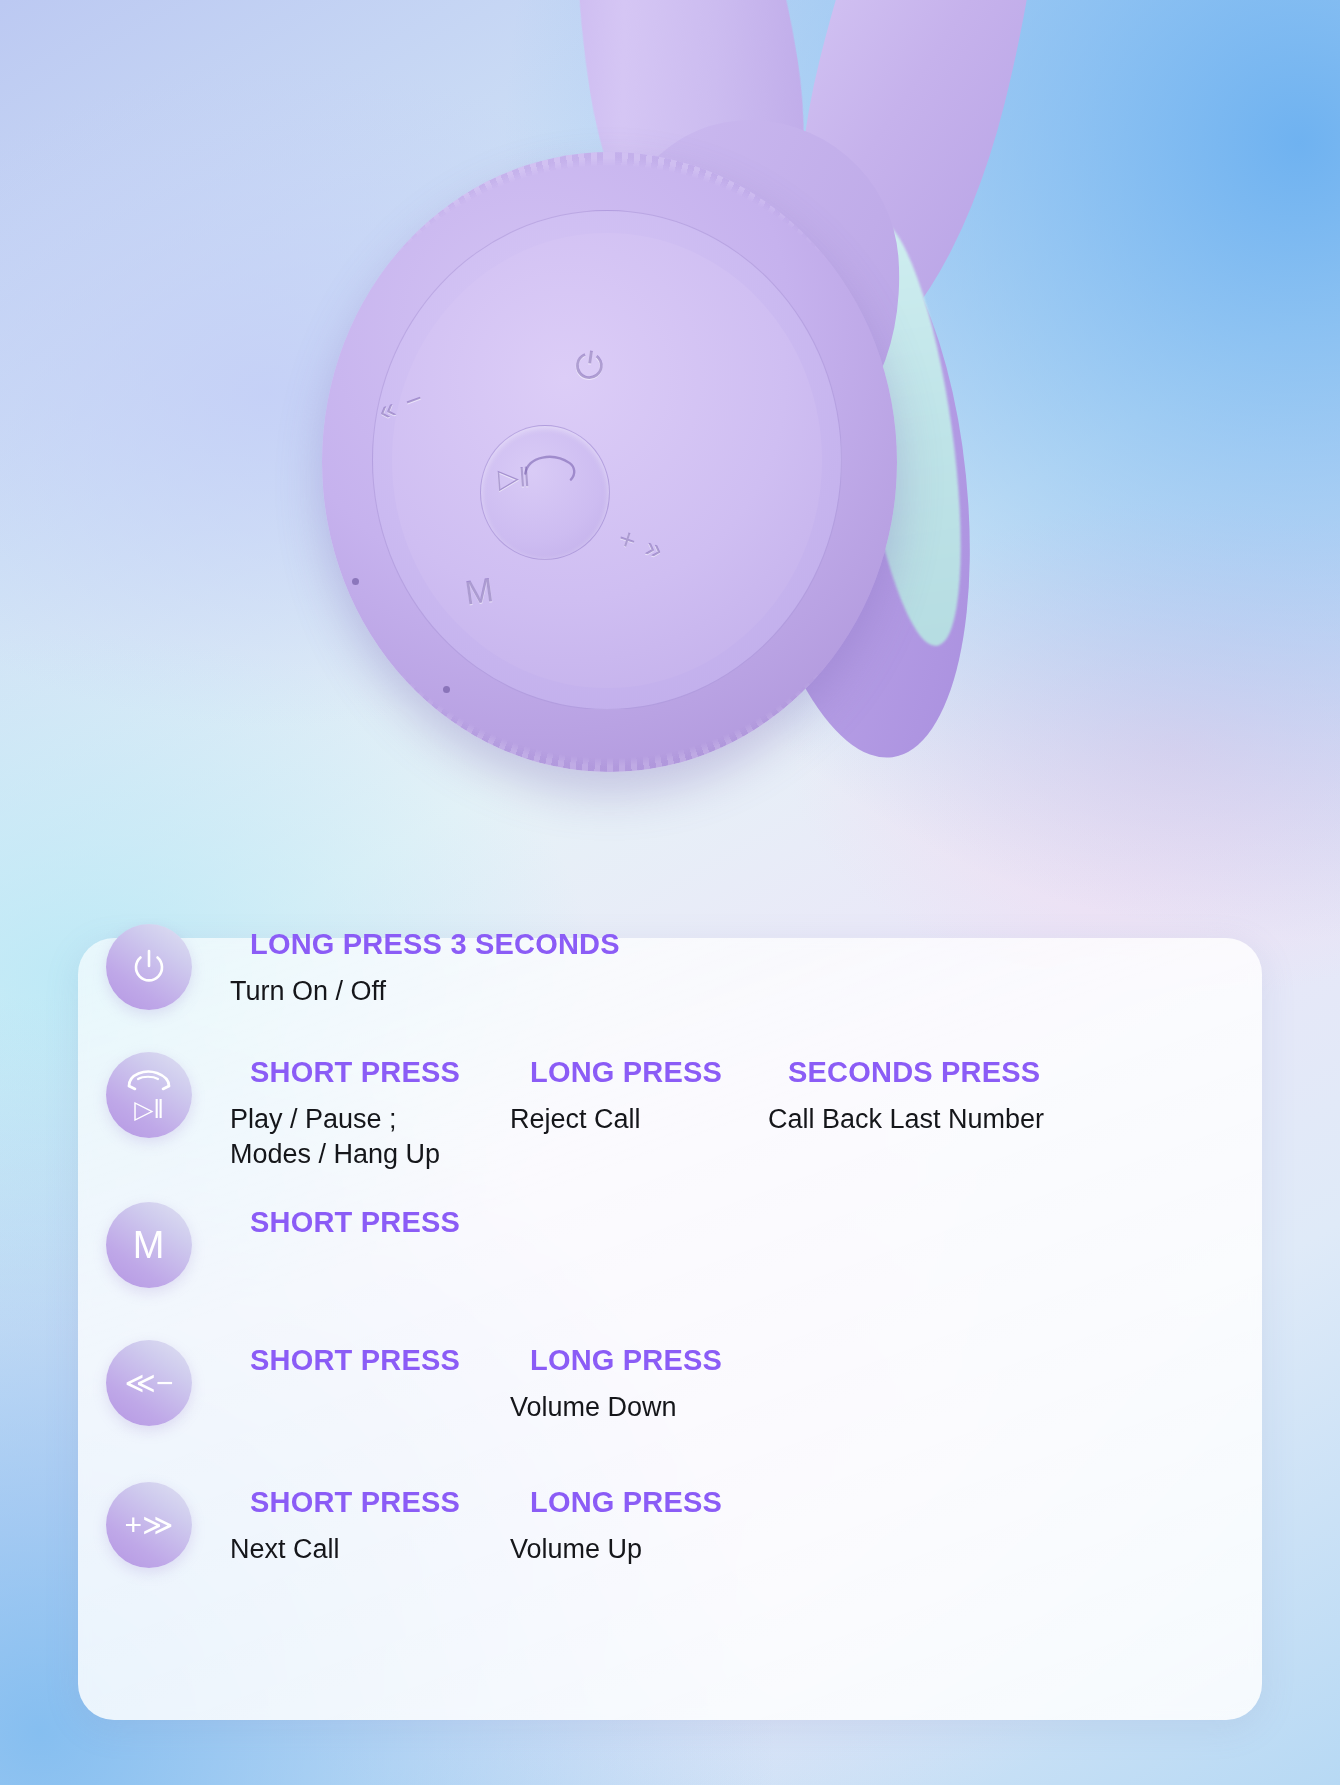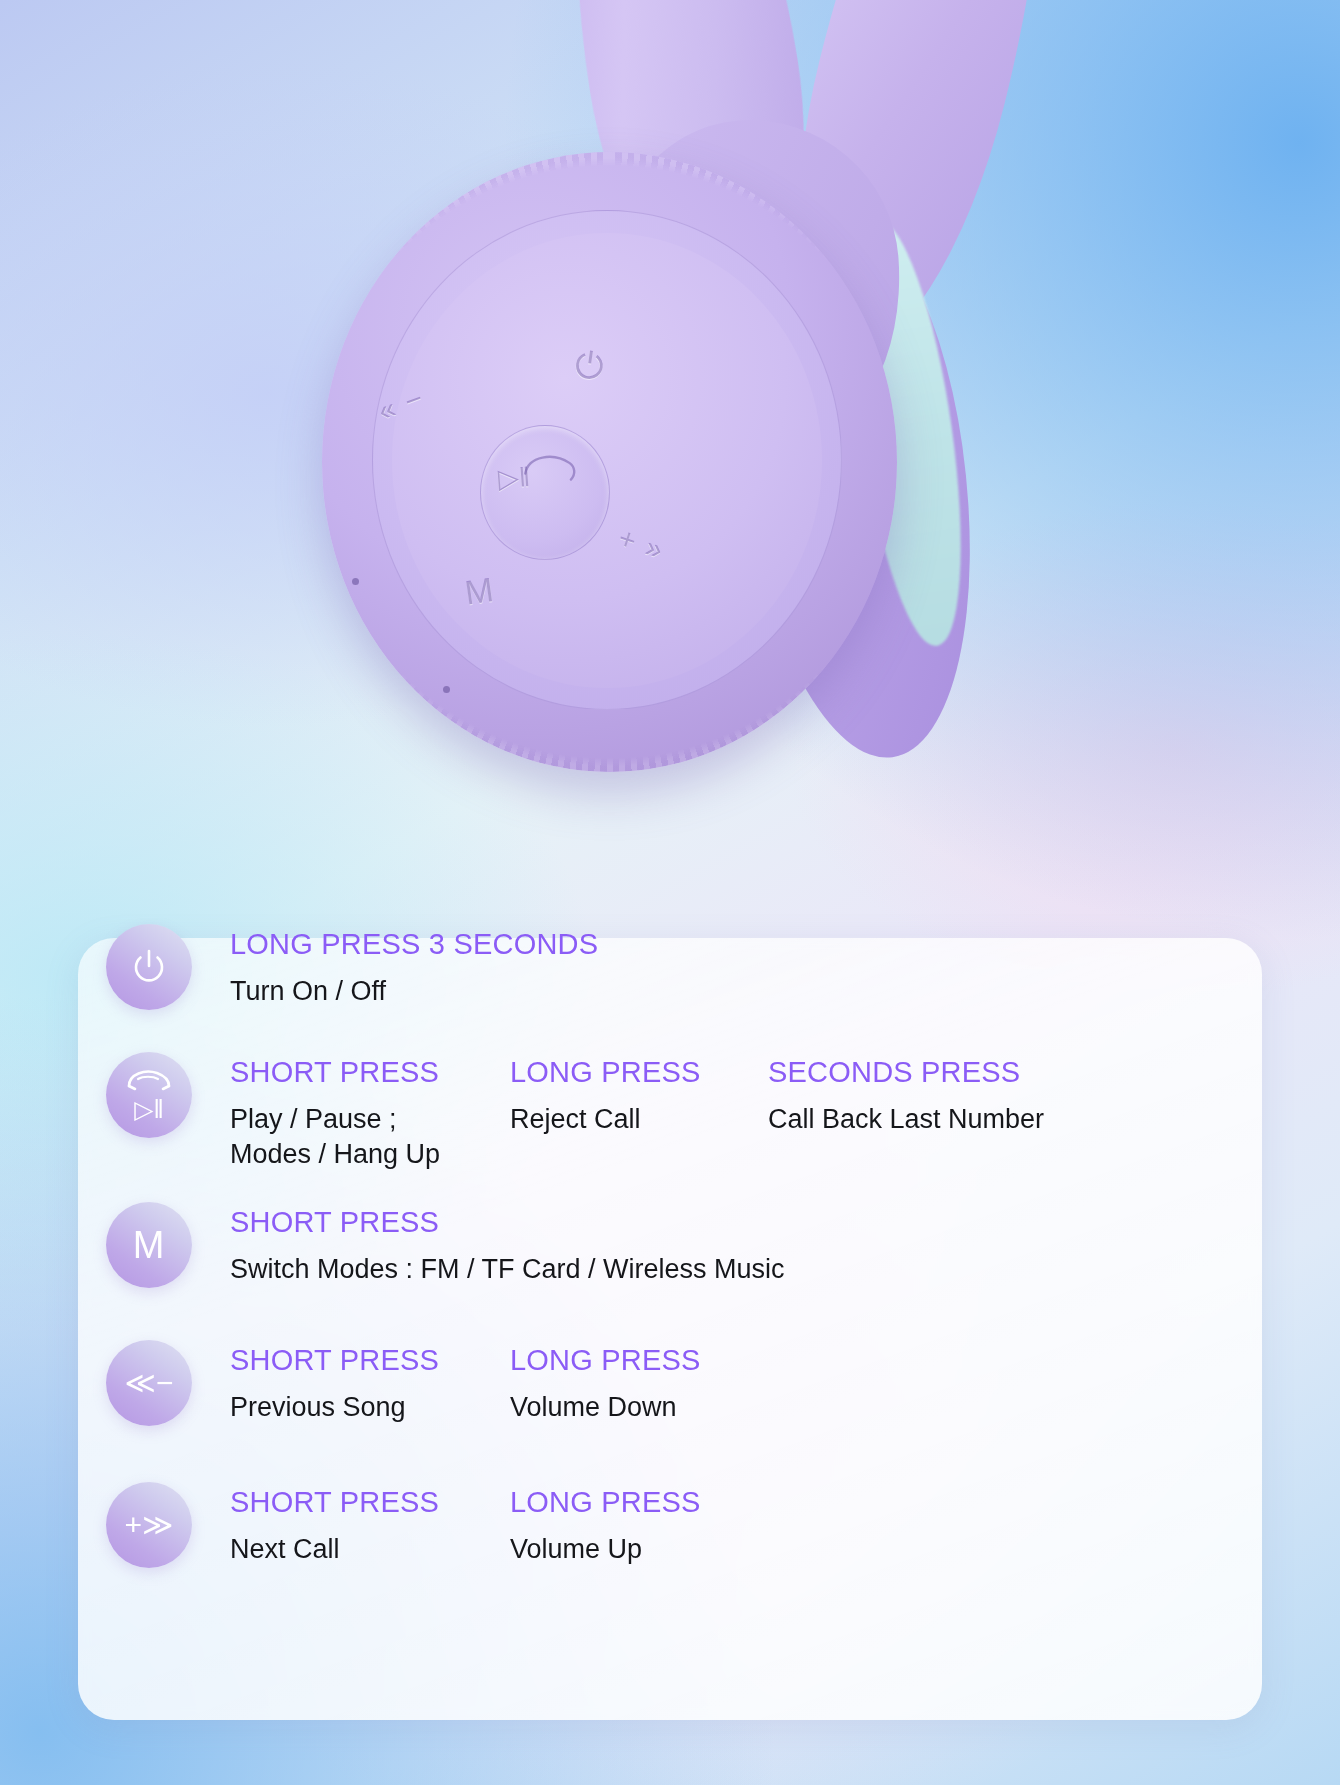--- a/index.html
+++ b/index.html
@@ -151,22 +151,22 @@
   }
   .badge-glyph {
     color:#ffffff; font-size:25px; font-weight:400; line-height:1;
     letter-spacing:0px; white-space:nowrap;
   }
 
   
   .cols { display:flex; margin-left:38px; padding-top:4px; }
   .col { }
   .col-title {
-    color:#8b5cf6; font-size:29px; font-weight:normal;
-    letter-spacing:0.2px; line-height:1.15; white-space:nowrap;
+    color:#8b5cf6; font-size:29px; font-weight:bold;
+    letter-spacing:0.2px; line-height:1.15; white-space:nowrap;margin-left:20px;
   }
   .col-desc {
     color:#15161a; font-size:27px; font-weight:400;
     line-height:1.28; margin-top:13px; white-space:nowrap;
   }
   .col-desc span { display:block; }
 
   .w-a { width:280px; }
   .w-b { width:258px; }
   .w-c { }
@@ -256,37 +256,31 @@
       </div>
     </div>
 
     <div class="row row-3">
       <div class="badge">
         <div class="badge-text">M</div>
       </div>
       <div class="cols">
         <div class="col w-c">
           <div class="col-title">SHORT PRESS</div>
-          <div class="col-desc">
-            <span>Switch Modes : FM / TF Card / Wireless Music</span>
-          </div>
         </div>
       </div>
     </div>
 
     <div class="row row-4">
       <div class="badge">
         <div class="badge-glyph" style="font-size:30px;">≪−</div>
       </div>
       <div class="cols">
         <div class="col w-a">
           <div class="col-title">SHORT PRESS</div>
-          <div class="col-desc">
-            <span>Previous Song</span>
-          </div>
         </div>
         <div class="col w-c">
           <div class="col-title">LONG PRESS</div>
           <div class="col-desc">
             <span>Volume Down</span>
           </div>
         </div>
       </div>
     </div>
 

